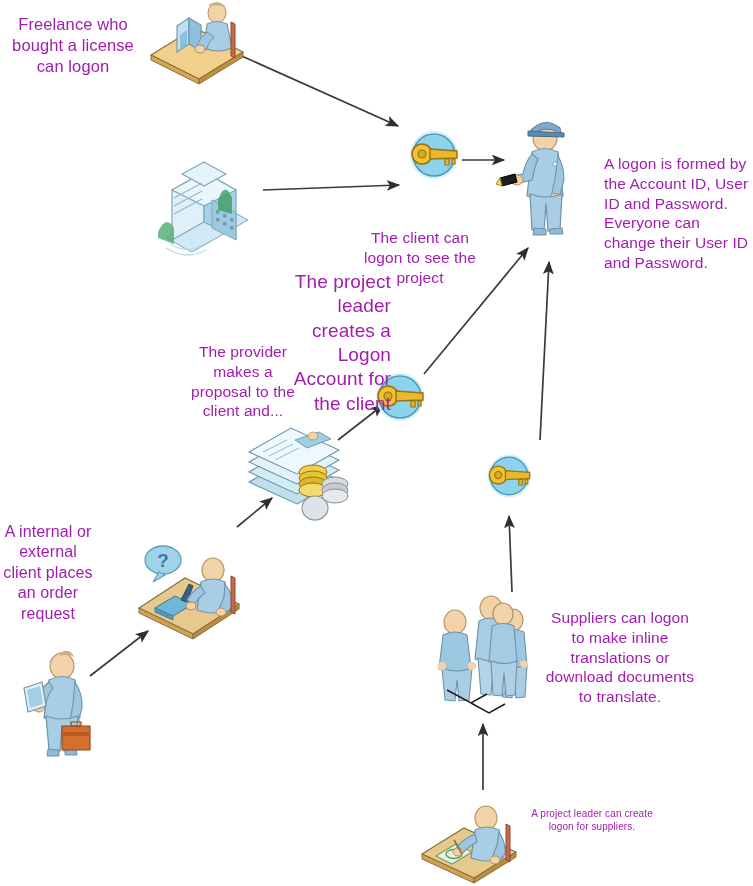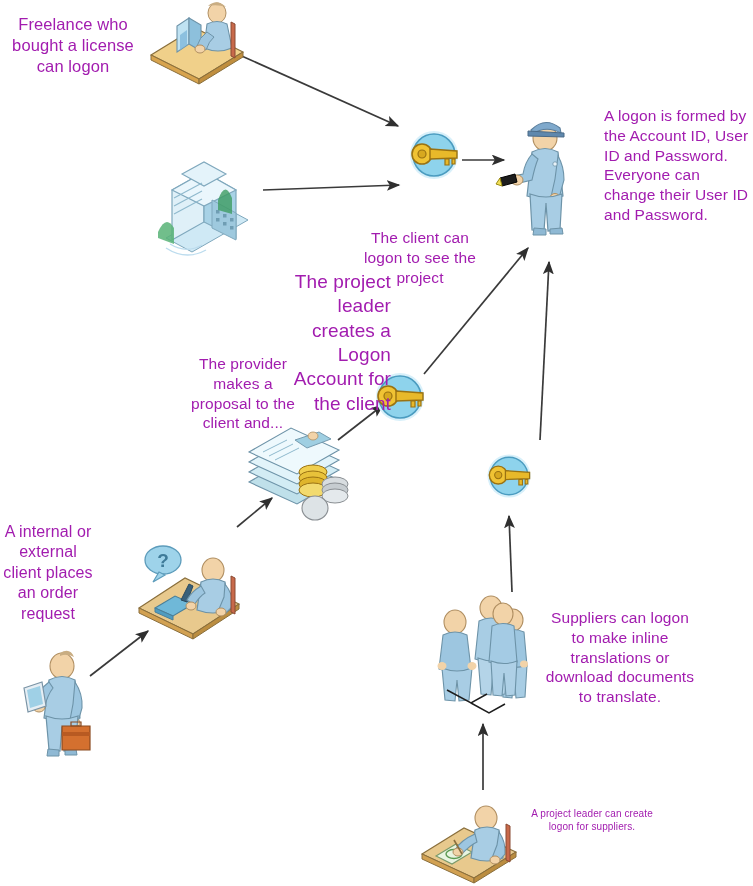--- a/index.html
+++ b/index.html
@@ -1,19 +1,19 @@
 <!DOCTYPE html>
 <html><head>
 <meta charset="utf-8">
 <style>
   html,body{margin:0;padding:0;background:#ffffff;}
   body{font-family:"Liberation Sans",sans-serif;color:#231f20;}
   #stage{position:relative;width:753px;height:886px;background:#fff;overflow:hidden;}
   .lbl{position:absolute;text-align:center;line-height:1.28;color:#a21caf;font-weight:500;letter-spacing:.1px;}
-  .lbl.left{text-align:left;}
+  .lbl.left{text-align:left;margin-top:48px;}
   .ico{position:absolute;}
   svg{display:block;overflow:visible;}
   .arrows{position:absolute;left:0;top:0;width:753px;height:886px;pointer-events:none;}
 </style>
 </head>
 <body>
 
 <div id="stage">
 
   <svg class="arrows" viewBox="0 0 753 886">
@@ -257,21 +257,21 @@
 
   <div class="lbl" style="left:8px;top:14px;width:130px;font-size:16.5px;">Freelance who bought a license can logon</div>
 
 
   <div class="lbl left" style="left:604px;top:106px;width:150px;font-size:15.5px;">A logon is formed by the Account ID, User ID and Password. Everyone can change their User ID and Password.</div>
 
   <div class="lbl" style="left:358px;top:228px;width:124px;font-size:15.5px;">The client can logon to see the project</div>
 
   <div class="lbl" style="left:285px;top:270px;width:106px;font-size:19px;text-align:right;">The project leader creates a Logon Account for the client</div>
 
-  <div class="lbl" style="left:188px;top:342px;width:110px;font-size:15.5px;margin-top:12px;">The provider makes a proposal to the client and...</div>
+  <div class="lbl" style="left:188px;top:342px;width:110px;font-size:15.5px;">The provider makes a proposal to the client and...</div>
 
 
   <div class="lbl" style="left:2px;top:522px;width:92px;font-size:16px;">A internal or external client places an order request</div>
 
   <div class="lbl" style="left:544px;top:608px;width:152px;font-size:15.5px;">Suppliers can logon to make inline translations or download documents to translate.</div>
 
   <div class="lbl" style="left:528px;top:808px;width:128px;font-size:10px;">A project leader can create logon for suppliers.</div>
 
 </div>
 

